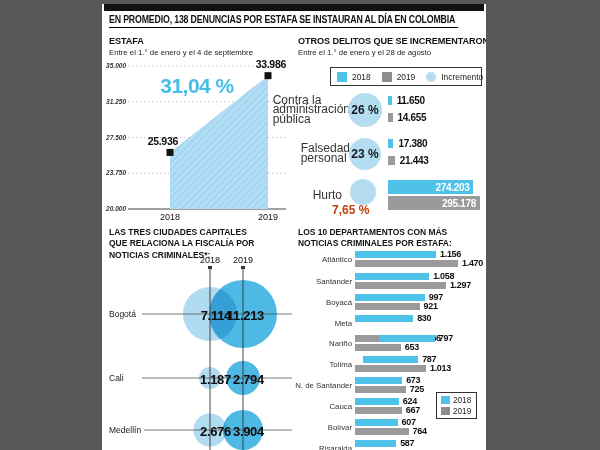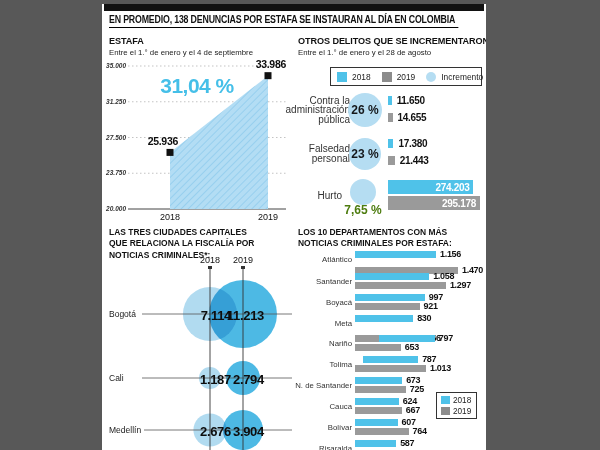--- a/index.html
+++ b/index.html
@@ -28,27 +28,27 @@
   .sw{width:10px;height:10px;display:inline-block;flex:none;}
   .sw.round{border-radius:50%;}
   .yearcol{position:absolute;width:32px;text-align:center;font-size:9px;color:#111;}
   .dept-legend{position:absolute;left:334px;top:388px;width:41px;height:27px;border:1px solid #333;
                background:#fff;display:flex;flex-direction:column;justify-content:center;gap:2px;
                padding-left:4px;font-size:8.2px;color:#222;}
   .dept-legend .row{display:flex;align-items:center;gap:3px;}
   .dept-legend .sw{width:9px;height:8px;}
   .city-label{position:absolute;font-size:8.5px;color:#222;background:#fff;padding-right:3px;}
   .bubble-val{position:absolute;font-size:13px;font-weight:bold;color:#0d0d0d;text-align:right;letter-spacing:-.3px;}
-  .od-label{position:absolute;font-size:10px;color:#333;text-align:right;line-height:9.5px;white-space:nowrap;}
+  .od-label{position:absolute;font-size:12px;color:#333;line-height:9.5px;white-space:nowrap;}
   .od-circle{position:absolute;border-radius:50%;background:var(--light-blue);display:flex;
              align-items:center;justify-content:center;font-size:12px;font-weight:bold;color:#15181b;}
   .od-bar{position:absolute;}
   .od-val{position:absolute;font-size:10px;font-weight:bold;color:#111;white-space:nowrap;letter-spacing:-.3px;}
   .od-val.inside{color:#fff;text-align:right;padding-left:12px;}
-  .od-pct{position:absolute;font-size:12px;font-weight:bold;color:#4d7c0f;text-align:center;}
+  .od-pct{position:absolute;font-size:12px;font-weight:bold;color:#c2410c;}
   .dept-row{position:absolute;left:196px;width:188px;height:18px;}
   .dept-label{position:absolute;right:134px;font-size:7.8px;color:#333;white-space:nowrap;}
   .dept-line{position:absolute;left:57px;height:8px;display:flex;align-items:center;}
   .dept-line .bar{height:7px;flex:none;}
   .dept-line .val{margin-left:4px;font-size:9px;font-weight:bold;color:#111;letter-spacing:-.3px;}
 </style>
 </head>
 <body>
 
 <div class="stage">
@@ -171,21 +171,21 @@
       <div class="bubble-val" style="left:120px;top:368px;width:42px;">2.794</div>
       <div class="city-label" style="left:7px;top:421px;">Medellín</div>
       <div class="bubble-val" style="left:87px;top:420px;width:42px;">2.676</div>
       <div class="bubble-val" style="left:120px;top:420px;width:42px;">3.904</div>
       <div class="dept-row" style="top:246px;">
         <div class="dept-label" style="top:5px;">Atlántico</div>
         <div class="dept-line" style="top:0px;">
           <div class="bar" style="width:80.99863945578231px;background:#4fc2e9;"></div>
           <div class="val" style="">1.156</div>
         </div>
-        <div class="dept-line" style="top:16px;">
+        <div class="dept-line" style="top:9px;">
           <div class="bar" style="width:103px;background:#9a9a9a;"></div>
           <div class="val" style="">1.470</div>
         </div>
       </div>
       <div class="dept-row" style="top:268px;">
         <div class="dept-label" style="top:5px;">Santander</div>
         <div class="dept-line" style="top:0px;">
           <div class="bar" style="width:74.13197278911565px;background:#4fc2e9;"></div>
           <div class="val" style="">1.058</div>
         </div>

